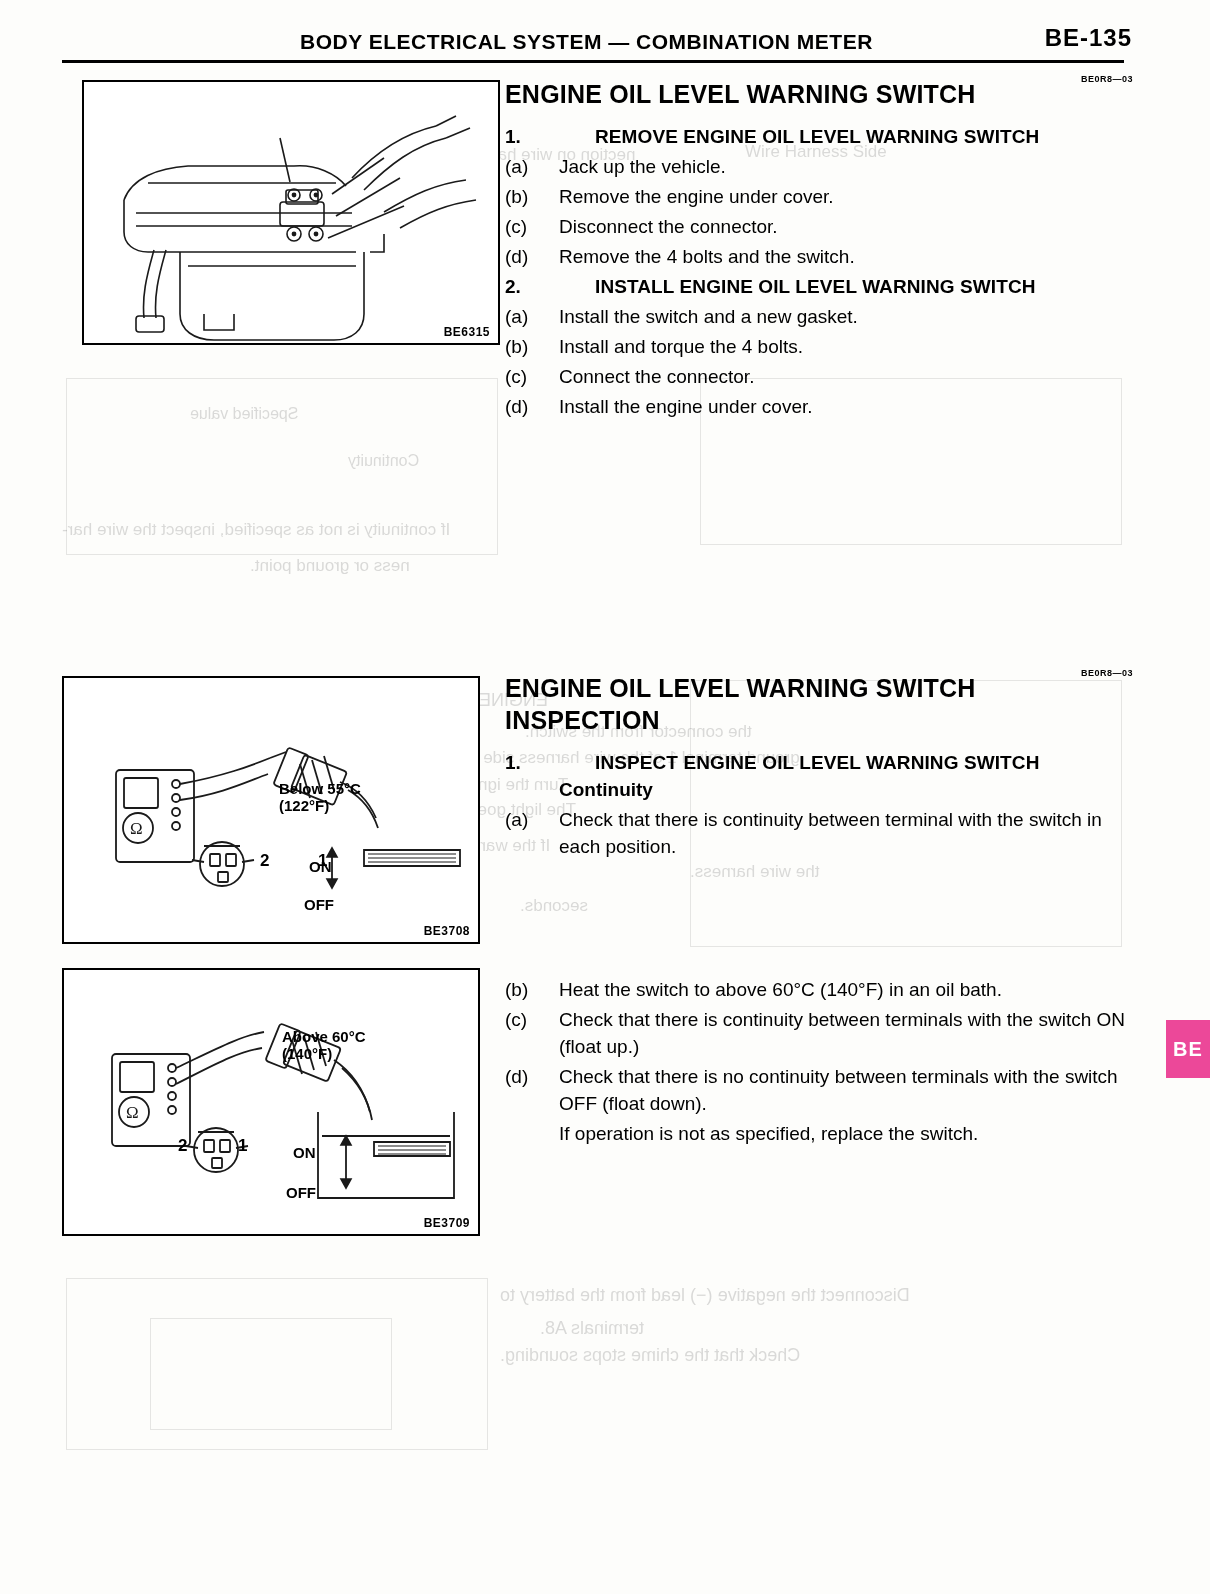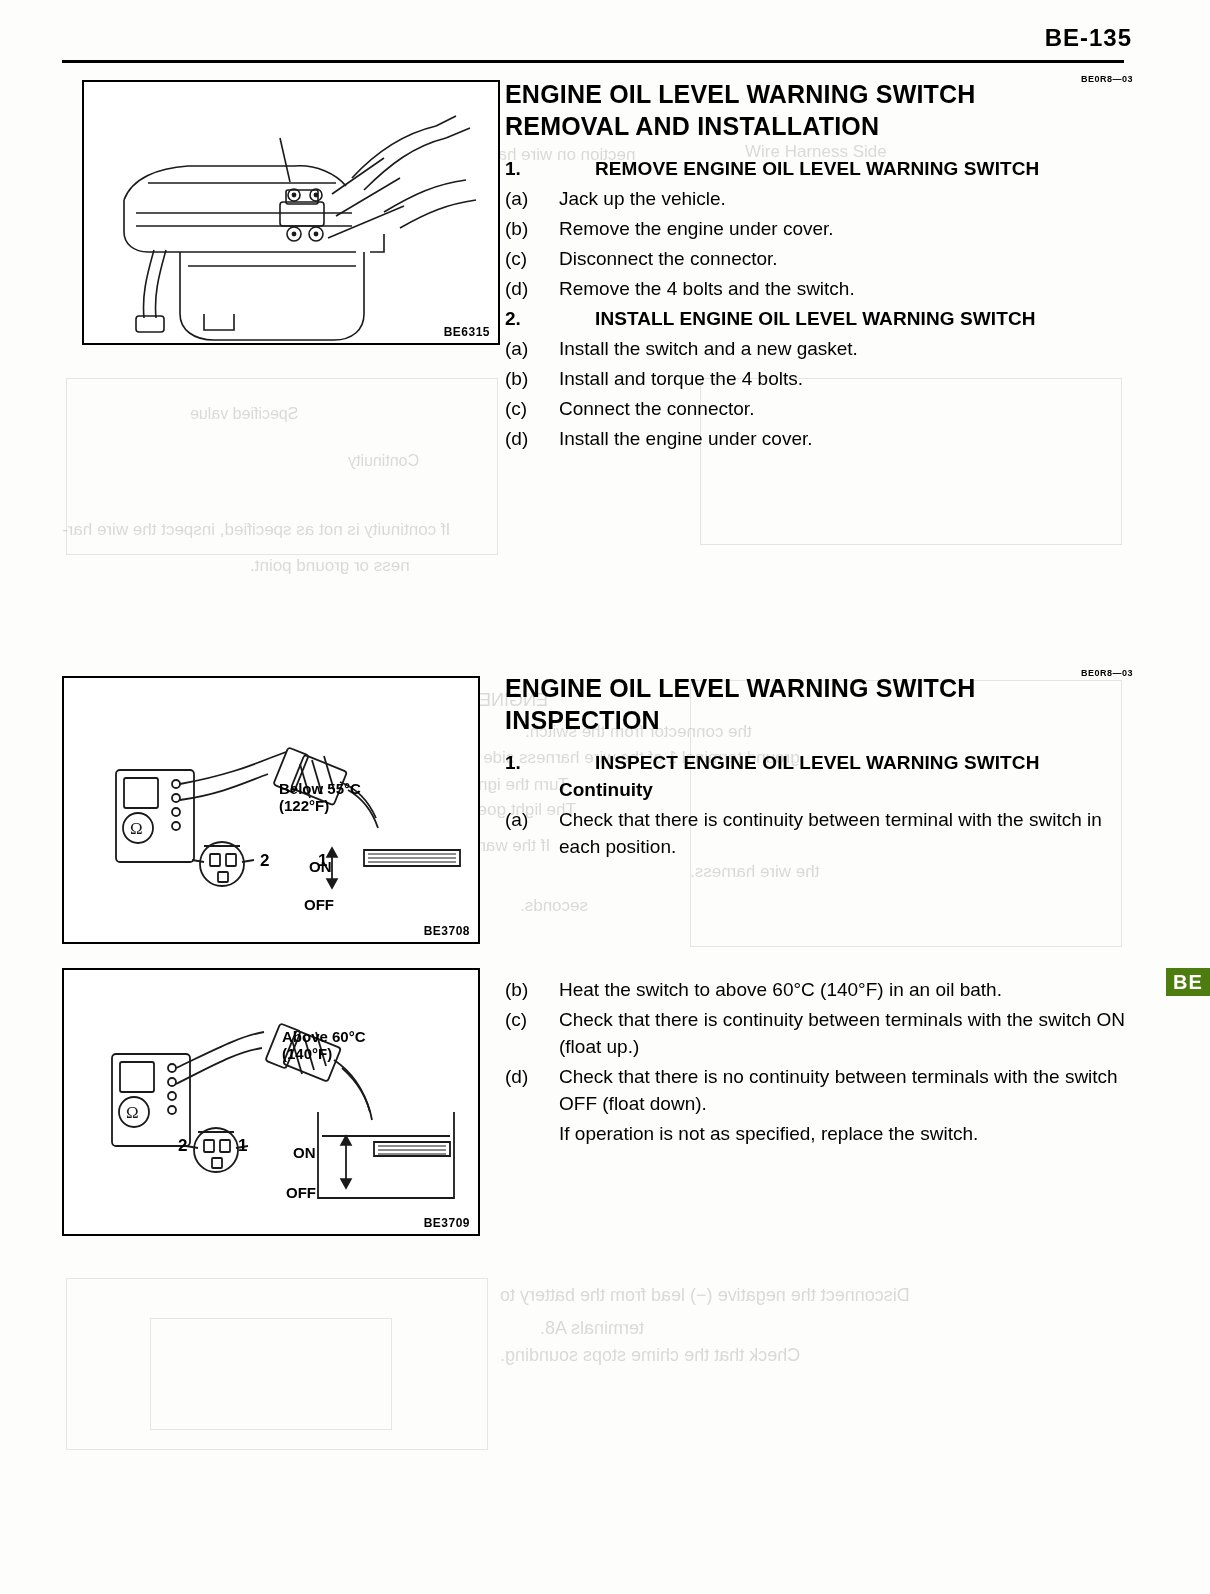--- a/index.html
+++ b/index.html
@@ -127,24 +127,24 @@
     font-size: 19px;
     font-weight: bold;
     margin-left: 54px;
     line-height: 1.42;
   }
 
   
   .be-tab {
     position: absolute;
     right: 0;
-    top: 968px;
+    top: 1020px;
     width: 44px;
-    height: 28px;
-    background: #4d7c0f;
+    height: 58px;
+    background: #ec4899;
     color: #fff;
     font-size: 20px;
     font-weight: bold;
     letter-spacing: 1px;
     display: flex;
     align-items: center;
     justify-content: center;
   }
 
   svg { display: block; }
@@ -174,20 +174,21 @@
     <div class="ghost" style="left:540px; top:1318px; font-size:18px;">terminals A8.</div>
     <div class="ghost" style="left:500px; top:1345px; font-size:18px;">Check that the chime stops sounding.</div>
 
     <div class="ghost-box" style="left:66px; top:378px; width:430px; height:175px;"></div>
     <div class="ghost-box" style="left:700px; top:378px; width:420px; height:165px;"></div>
     <div class="ghost-box" style="left:690px; top:680px; width:430px; height:265px;"></div>
     <div class="ghost-box" style="left:66px; top:1278px; width:420px; height:170px;"></div>
     <div class="ghost-box" style="left:150px; top:1318px; width:240px; height:110px;"></div>
   </div>
 
+  <div class="header-title">BODY ELECTRICAL SYSTEM — COMBINATION METER</div>
   <div class="header-page">BE-135</div>
   <div class="header-rule"></div>
 
   <div class="figbox" style="left:62px; top:80px; width:418px; height:265px;margin-left:20px;">
     <svg width="414" height="261" viewBox="0 0 414 261">
       <g fill="none" stroke="#1a1a1a" stroke-width="1.6">
 
         <path d="M40 118 C 48 96, 74 86, 104 84 L 210 84 C 232 82, 252 92, 262 104"></path>
         <path d="M40 118 L 40 150 C 40 162, 50 170, 64 170 L 272 170"></path>
         <path d="M64 101 L 252 101"></path>
@@ -231,21 +232,20 @@
         <circle cx="232" cy="152" r="2.4"></circle>
       </g>
     </svg>
     <div class="figcode">BE6315</div>
   </div>
 
   <div class="col" style="left:505px; top:78px; width:625px;">
     <div style="position:relative;">
       <h2 class="sec">
         <span>ENGINE OIL LEVEL WARNING SWITCH</span><br>
-        <span>REMOVAL AND INSTALLATION</span>
       </h2>
       <div class="seccode" style="right:-3px; top:-4px;">BE0R8—03</div>
     </div>
 
     <div style="margin-top:14px;">
       <div class="step bold">
         <span class="mark">1.</span>
         <span class="body">REMOVE ENGINE OIL LEVEL WARNING SWITCH</span>
       </div>
       <div class="step">

